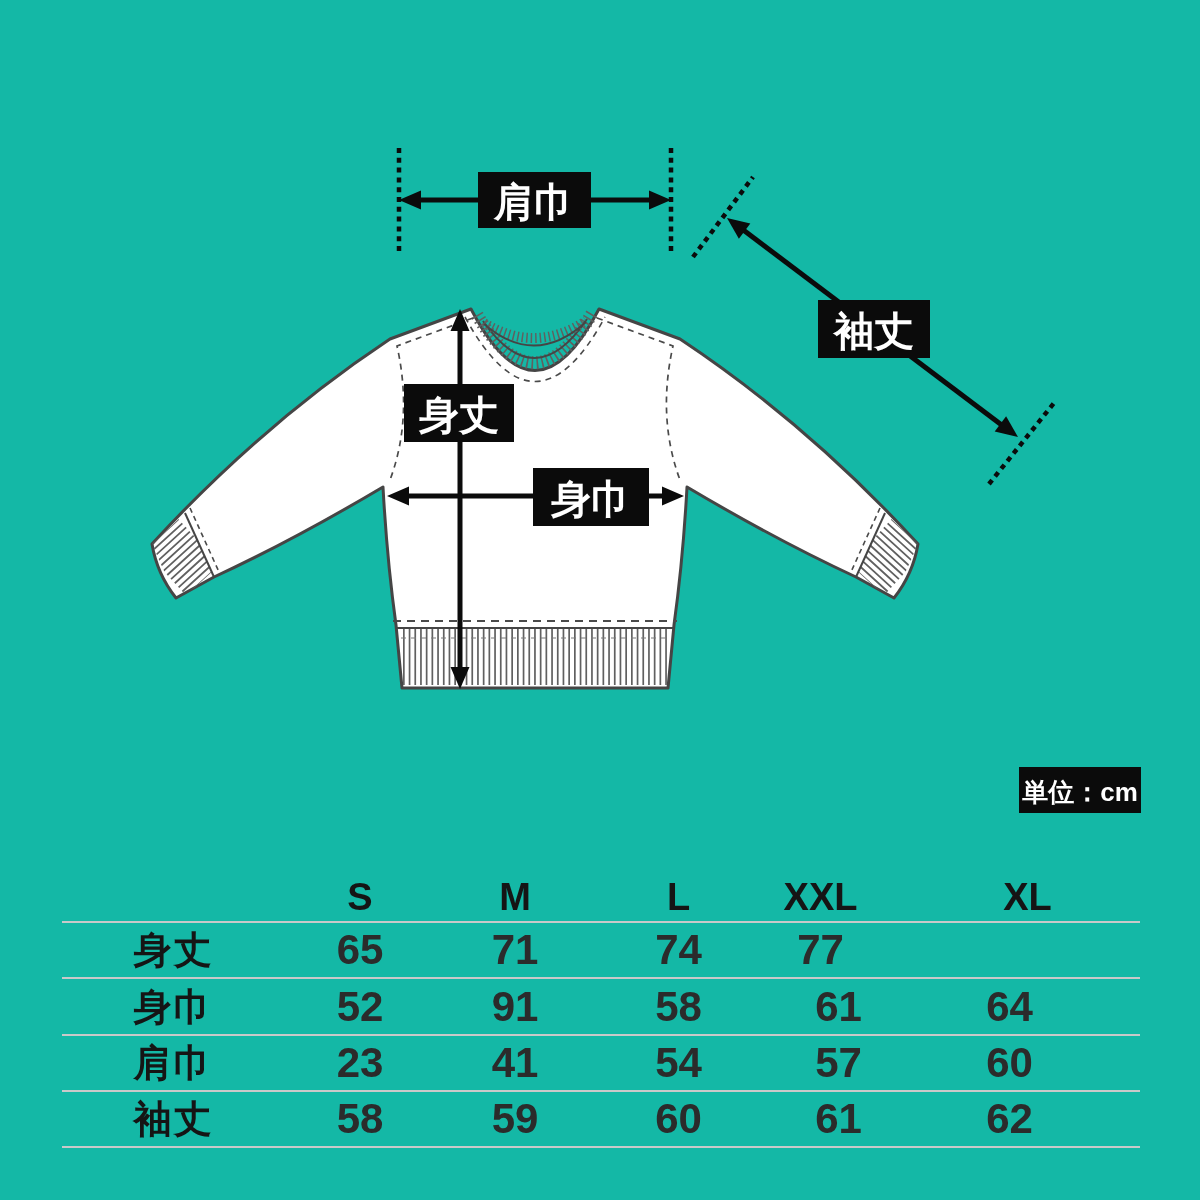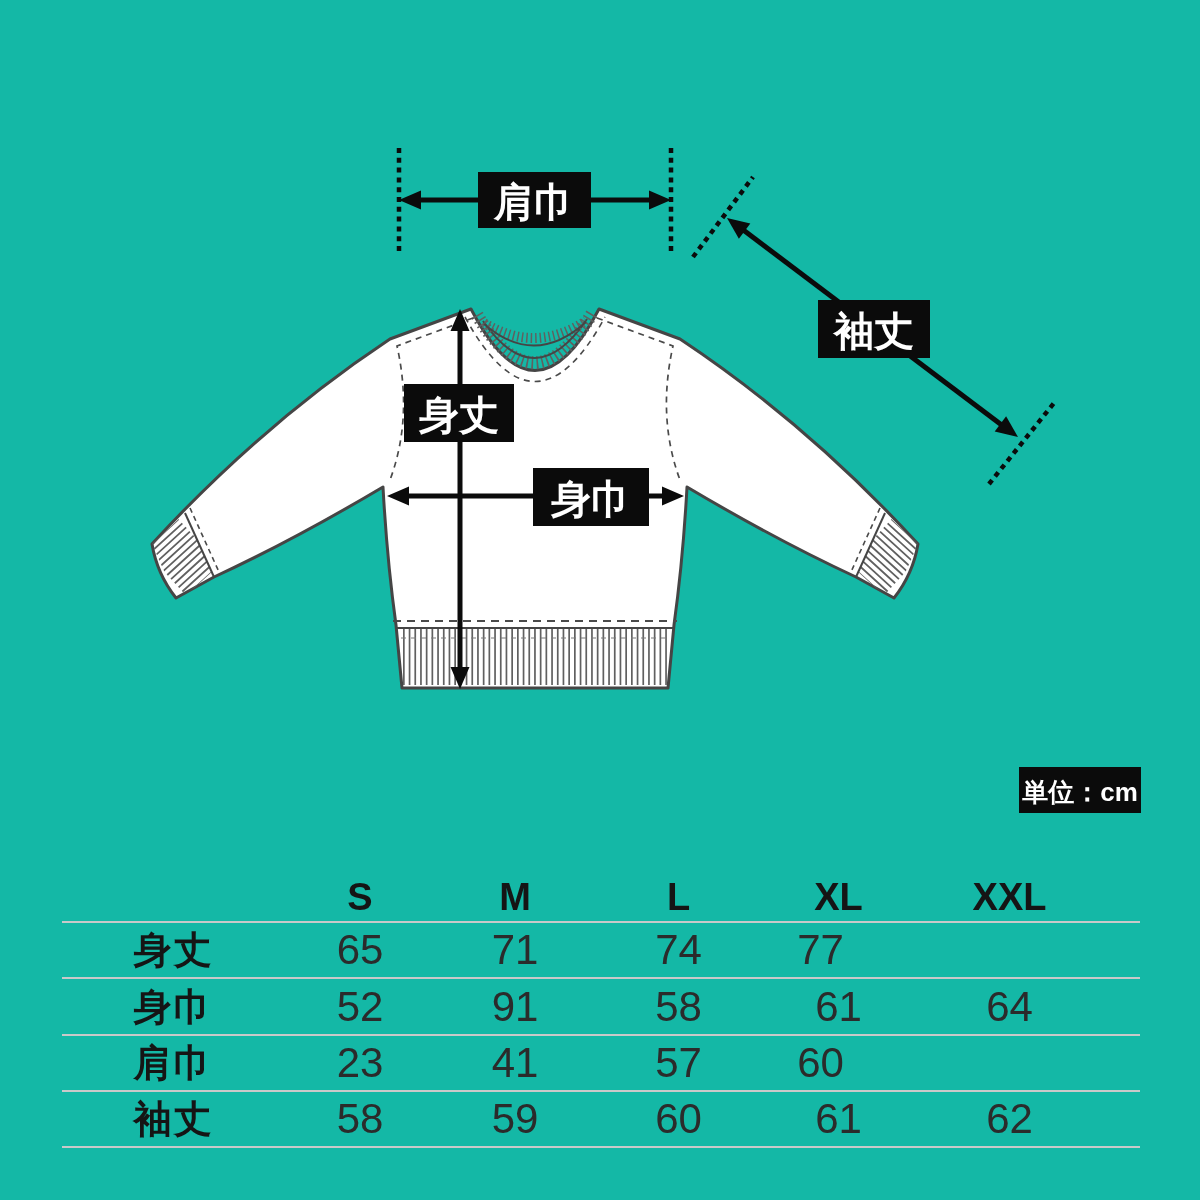--- a/index.html
+++ b/index.html
@@ -19,21 +19,21 @@
     align-items:center;
   }
   .trow.thead{height:48px;border-bottom:2px solid #c9c9c9;}
   .trow.r1{height:54px;}
   .trow.r2{height:55px;}
   .trow.r3{height:54px;}
   .trow.r4{height:54px;}
   .cell{display:flex;align-items:center;justify-content:center;line-height:1;}
   .cell.head{font-size:38px;font-weight:700;color:#151515;}
   .cell.label-cell{font-size:38px;font-weight:700;color:#151515;letter-spacing:2px;}
-  .cell.num{font-size:42px;font-weight:400;color:#2b2b2b;}
+  .cell.num{font-size:42px;font-weight:700;color:#2b2b2b;}
   .cell.last{padding-right:36px;}
 </style>
 </head>
 <body>
 
 <div class="canvas">
 
   <svg class="diagram-svg" width="1200" height="860" viewBox="0 0 1200 860">
 
     <defs>
@@ -125,22 +125,22 @@
       <text x="1080" y="792" fill="#ffffff" font-size="26" font-weight="700" text-anchor="middle" dominant-baseline="central">単位：cm</text>
     </g>
   </svg>
 
   <div class="size-table">
     <div class="trow thead">
       <div class="cell label-cell"></div>
       <div class="cell head">S</div>
       <div class="cell head">M</div>
       <div class="cell head">L</div>
+      <div class="cell head last">XXL</div>
       <div class="cell head">XL</div>
-      <div class="cell head last">XXL</div>
     </div>
 
     <div class="trow r1">
       <div class="cell label-cell">身丈</div>
       <div class="cell num">65</div>
       <div class="cell num">71</div>
       <div class="cell num">74</div>
       <div class="cell num last">77</div>
     </div>
 
@@ -150,20 +150,21 @@
       <div class="cell num">91</div>
       <div class="cell num">58</div>
       <div class="cell num">61</div>
       <div class="cell num last">64</div>
     </div>
 
     <div class="trow r3">
       <div class="cell label-cell">肩巾</div>
       <div class="cell num">23</div>
       <div class="cell num">41</div>
+      <div class="cell num">54</div>
       <div class="cell num">57</div>
       <div class="cell num last">60</div>
     </div>
 
     <div class="trow r4">
       <div class="cell label-cell">袖丈</div>
       <div class="cell num">58</div>
       <div class="cell num">59</div>
       <div class="cell num">60</div>
       <div class="cell num">61</div>

